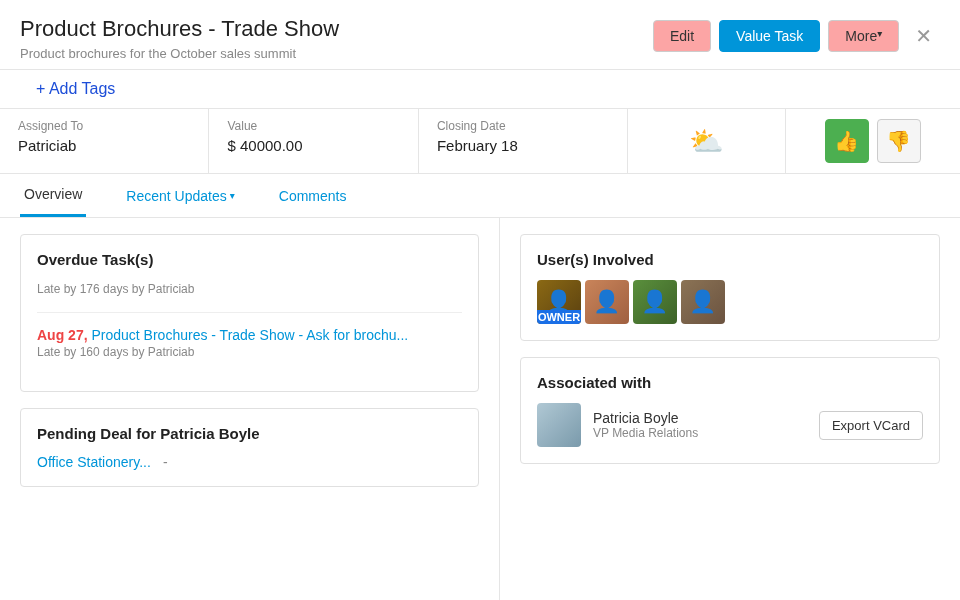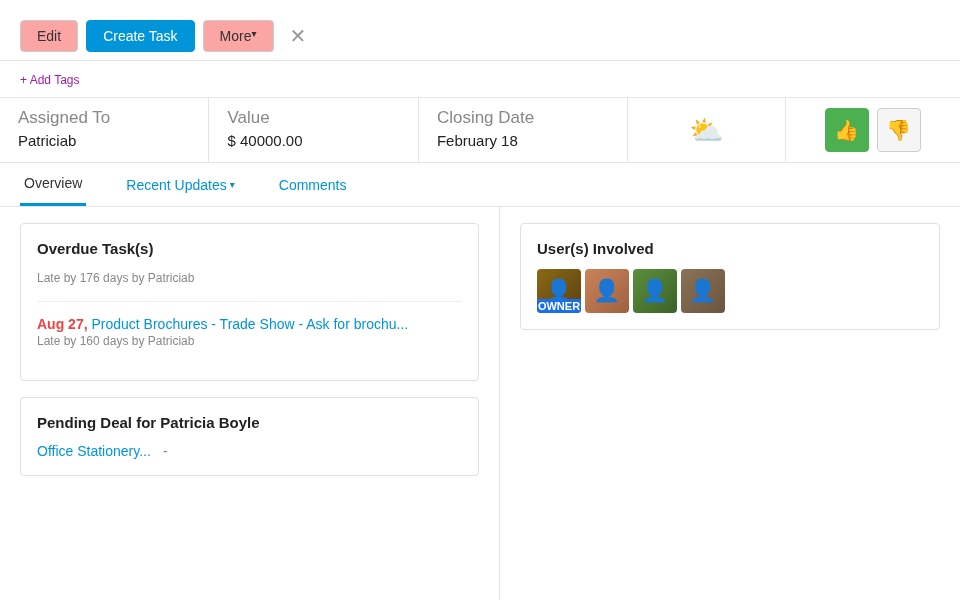--- a/index.html
+++ b/index.html
@@ -12,26 +12,26 @@
     .top-bar-right { display: flex; align-items: center; gap: 8px; padding-top: 4px; }
 
     .btn { padding: 7px 16px; border-radius: 4px; border: 1px solid #ccc; background: #fca5a5; cursor: pointer; font-size: 14px; color: #333; white-space: nowrap; }
     .btn-primary { background: #0095d9; color: #fff; border-color: #0095d9; }
     .btn-icon-close { background: none; border: none; font-size: 20px; color: #999; cursor: pointer; padding: 4px 8px; }
 
     .btn-more { display: flex; }
     .chevron-down { font-size: 10px; }
 
     .tags-bar { padding: 10px 20px; border-bottom: 1px solid #e5e5e5; }
-    .add-tags { color: #a21caf; font-size: 12px; cursor: pointer; text-decoration: none; }
+    .add-tags { color: #1d4ed8; font-size: 16px; cursor: pointer; text-decoration: none; margin-left: 16px; }
 
     .info-grid { display: flex; border-bottom: 1px solid #e5e5e5; }
     .info-cell { padding: 10px 18px; border-right: 1px solid #e5e5e5; flex: 1; }
     .info-cell:last-child { border-right: none; }
-    .info-label { font-size: 17px; color: #888; margin-bottom: 4px; }
+    .info-label { font-size: 12px; color: #888; margin-bottom: 4px; }
     .info-value { font-size: 15px; color: #222; font-weight: 500; }
 
     .weather-cell { display: flex; align-items: center; justify-content: center; flex: 0.7; }
     .weather-icon { font-size: 28px; color: #aaa; }
     .vote-cell { display: flex; align-items: center; justify-content: center; gap: 8px; flex: 0.8; }
     .vote-btn { width: 44px; height: 44px; border-radius: 4px; border: 1px solid #ccc; cursor: pointer; display: flex; align-items: center; justify-content: center; font-size: 20px; background: #fff; }
     .vote-btn-up { background: #4caf50; border-color: #4caf50; color: #fff; }
     .vote-btn-down { background: #f5f5f5; color: #bbb; }
 
     .tabs { display: flex; align-items: center; padding: 0 20px; border-bottom: 1px solid #e5e5e5; gap: 12px; }
@@ -76,23 +76,27 @@
     .assoc-avatar { width: 44px; height: 44px; border-radius: 4px; background: linear-gradient(135deg, #b0c8d4, #7a9aab); flex-shrink: 0; }
     .assoc-info { flex: 1; }
     .assoc-name { font-size: 14px; font-weight: 500; color: #333; }
     .assoc-role { font-size: 12px; color: #888; }
     .export-btn { padding: 6px 12px; border: 1px solid #ccc; border-radius: 4px; background: #fff; color: #333; font-size: 13px; cursor: pointer; white-space: nowrap; }
   </style>
 </head>
 <body>
 
 <div class="top-bar">
+  <div class="top-bar-left">
+    <div class="page-title">Product Brochures - Trade Show</div>
+    <div class="page-subtitle">Product brochures for the October sales summit</div>
+  </div>
   <div class="top-bar-right">
     <button class="btn">Edit</button>
-    <button class="btn btn-primary">Create Task</button>
+    <button class="btn btn-primary">Value Task</button>
     <button class="btn btn-more">
       <span>More</span>
       <span class="chevron-down">▾</span>
     </button>
     <button class="btn-icon-close">✕</button>
   </div>
 </div>
 
 <div class="tags-bar">
   <a class="add-tags">+ Add Tags</a>
@@ -172,14 +176,25 @@
         </div>
         <div class="avatar avatar-3">
           <span style="color:#6aaa4a;font-size:22px;">👤</span>
         </div>
         <div class="avatar avatar-4">
           <span style="color:#a09070;font-size:22px;">👤</span>
         </div>
       </div>
     </div>
 
+    <div class="assoc-section">
+      <div class="assoc-title">Associated with</div>
+      <div class="assoc-item">
+        <div class="assoc-avatar"></div>
+        <div class="assoc-info">
+          <div class="assoc-name">Patricia Boyle</div>
+          <div class="assoc-role">VP Media Relations</div>
+        </div>
+        <button class="export-btn">Export VCard</button>
+      </div>
+    </div>
   </div>
 </div>
 
 </body></html>

